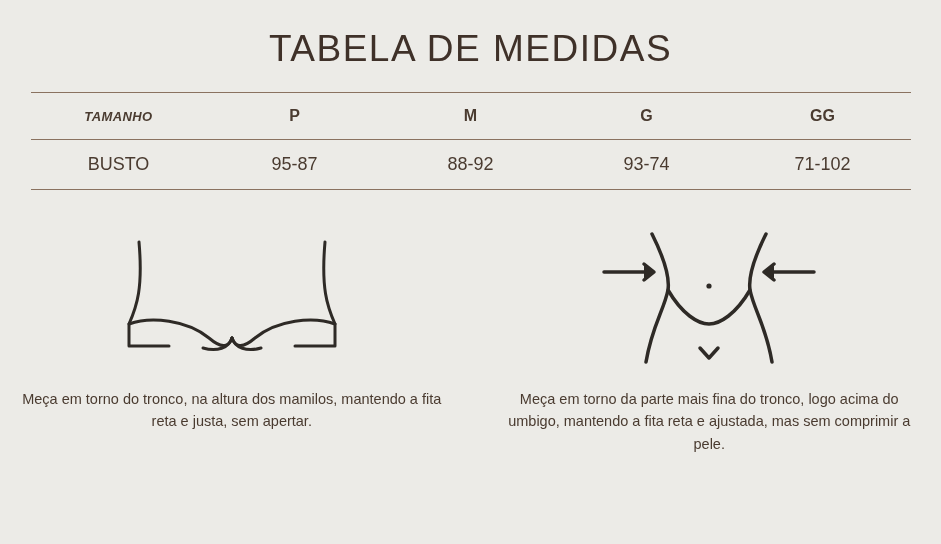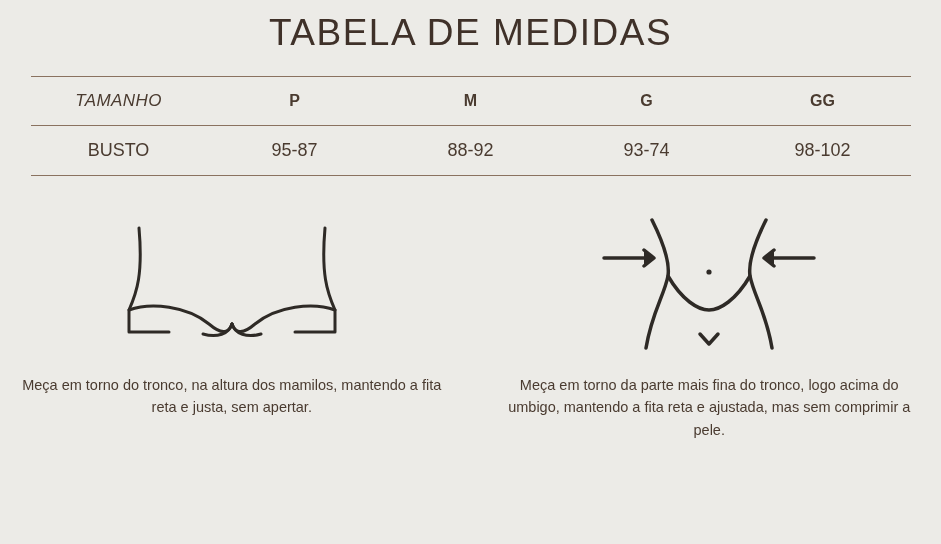--- a/index.html
+++ b/index.html
@@ -19,21 +19,21 @@
     width: 941px;
     height: 544px;
     box-sizing: border-box;
   }
   .title {
     text-align: center;
     font-size: 37px;
     letter-spacing: 1.5px;
     font-weight: 400;
     color: #3f3129;
-    padding-top: 12px;
+    padding-top: 28px;
     margin: 0;
   }
   table.size-table {
     width: 880px;
     margin: 22px auto 0 auto;
     border-collapse: collapse;
     table-layout: fixed;
   }
   table.size-table th,
   table.size-table td {
@@ -44,22 +44,22 @@
     color: #4a3b30;
     border-bottom: 1px solid #8a7260;
   }
   table.size-table thead th {
     border-top: 1px solid #8a7260;
     font-weight: bold;
     font-size: 16px;
   }
   table.size-table thead th.head-label {
     font-style: italic;
-    font-weight: normal;
-    font-size: 17px;
+    font-weight: bold;
+    font-size: 13px;
     letter-spacing: 0.4px;
   }
   table.size-table td.row-label,
   table.size-table th.head-label {
     text-align: center;
     padding-left: 0;
   }
   table.size-table tbody td {
     font-size: 18px;
   }
@@ -103,21 +103,21 @@
         <th>G</th>
         <th>GG</th>
       </tr>
     </thead>
     <tbody>
       <tr>
         <td class="row-label">BUSTO</td>
         <td>95-87</td>
         <td>88-92</td>
         <td>93-74</td>
-        <td>98-102</td>
+        <td>71-102</td>
       </tr>
     </tbody>
   </table>
 
   <div class="guides">
 
     <div class="guide">
       <div class="guide-figure">
         <svg width="230" height="150" viewBox="0 0 230 150">
           <g fill="none" stroke="#2e2a26" stroke-width="3" stroke-linecap="round" stroke-linejoin="round">

